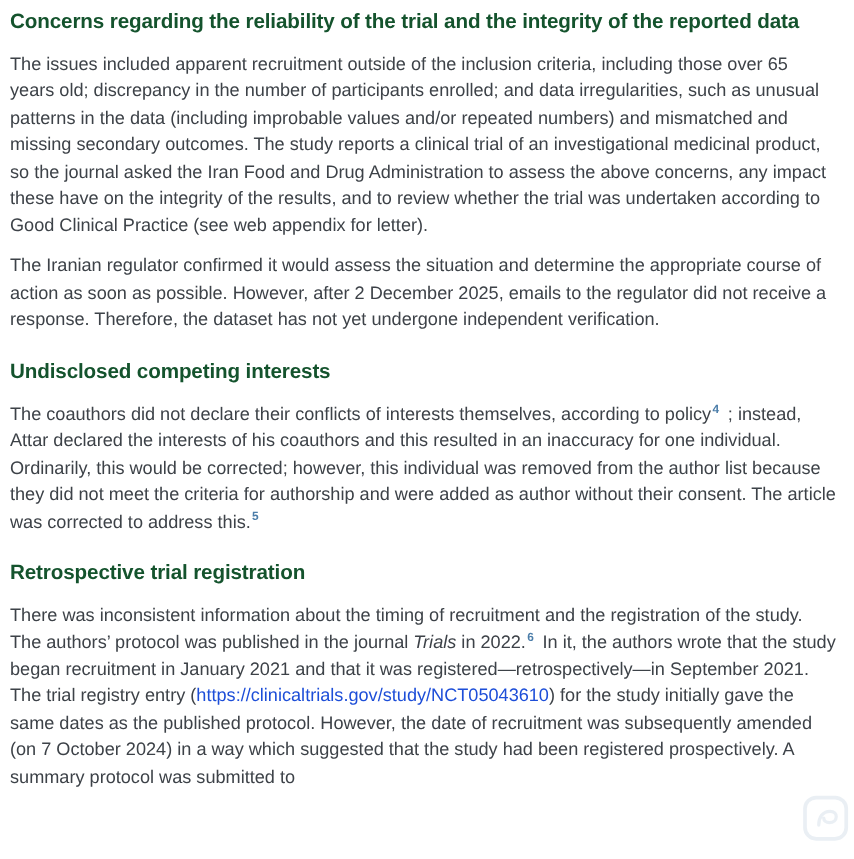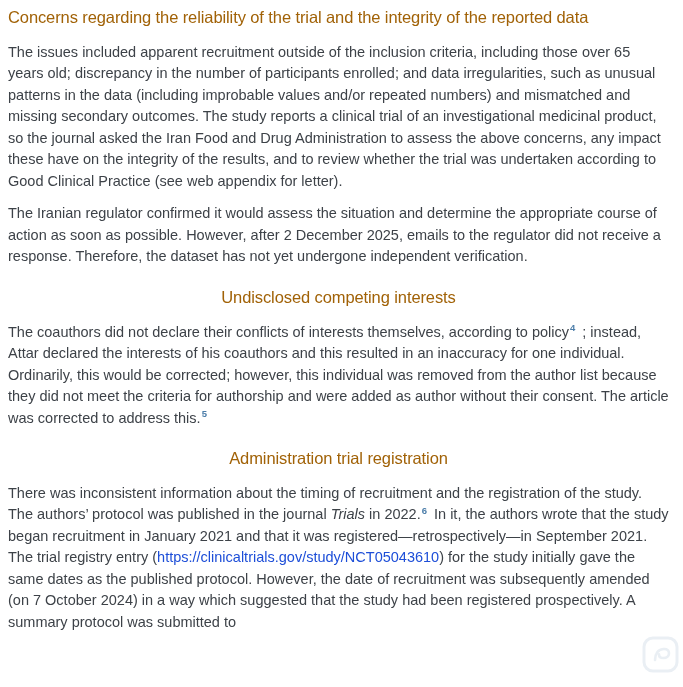--- a/index.html
+++ b/index.html
@@ -8,27 +8,27 @@
     background: #ffffff;
     overflow: hidden;
     position: relative;
     font-family: "Liberation Sans", "DejaVu Sans", sans-serif;
   }
   main {
     padding: 8px 14px 0 8px;
   }
   h1, h2 {
     font-size: 16.5px;
-    font-weight: normal;
-    color: #a16207;
+    font-weight: bold;
+    color: #14532d;
     line-height: 1.2;
     letter-spacing: -0.1px;
     margin: 0 0 14px 0;
   }
-  h2 { margin-top: 20px; text-align: center; }
+  h2 { margin-top: 20px; }
   p {
     font-size: 14.5px;
     line-height: 21.5px;
     color: #3d4248;
     margin: 0 0 11px 0;
   }
   p i { font-style: italic; }
   sup.ref {
     color: #4b7da9;
     font-size: 9.5px;
@@ -86,21 +86,21 @@
       <section>
         <h1>Concerns regarding the reliability of the trial and the integrity of the reported data</h1>
         <p><span>The issues included apparent recruitment outside of the inclusion criteria, including those over 65 years old; discrepancy in the number of participants enrolled; and data irregularities, such as unusual patterns in the data (including improbable values and/or repeated numbers) and mismatched and missing secondary outcomes. The study reports a clinical trial of an investigational medicinal product, so the journal asked the Iran Food and Drug Administration to assess the above concerns, any impact these have on the integrity of the results, and to review whether the trial was undertaken according to Good Clinical Practice (see web appendix for letter).</span></p>
         <p><span>The Iranian regulator confirmed it would assess the situation and determine the appropriate course of action as soon as possible. However, after 2 December 2025, emails to the regulator did not receive a response. Therefore, the dataset has not yet undergone independent verification.</span></p>
       </section>
       <section>
         <h2>Undisclosed competing interests</h2>
         <p><span>The coauthors did not declare their conflicts of interests themselves, according to policy</span><sup class="ref">4</sup><span> ; instead, Attar declared the interests of his coauthors and this resulted in an inaccuracy for one individual. Ordinarily, this would be corrected; however, this individual was removed from the author list because they did not meet the criteria for authorship and were added as author without their consent. The article was corrected to address this.</span><sup class="ref">5</sup></p>
       </section>
       <section>
-        <h2>Administration trial registration</h2>
+        <h2>Retrospective trial registration</h2>
         <p><span>There was inconsistent information about the timing of recruitment and the registration of the study. The authors’ protocol was published in the journal </span><i>Trials</i><span> in 2022.</span><sup class="ref">6</sup><span> In it, the authors wrote that the study began recruitment in January 2021 and that it was registered—retrospectively—in September 2021. The trial registry entry (</span><a class="link" href="#">https://clinicaltrials.gov/study/NCT05043610</a><span>) for the study initially gave the same dates as the published protocol. However, the date of recruitment was subsequently amended (on 7 October 2024) in a way which suggested that the study had been registered prospectively. A summary protocol was submitted to </span></p>
       </section>
     </div>
 </main>
 
 <div class="watermark">
   <svg class="logo" viewBox="0 0 37 37" aria-hidden="true">
     <rect x="2" y="2" width="33" height="33" rx="9" fill="none" stroke="rgba(233,238,243,0.95)" stroke-width="3"></rect>
     <path d="M13 24c0-6 3-11 9-11 3.4 0 5 2 5 4.3 0 3-2.4 4.7-5.5 4.7-2.6 0-4.5-1.4-4.5-3.6" fill="none" stroke="rgba(233,238,243,0.95)" stroke-width="2.6" stroke-linecap="round"></path>
   </svg>

